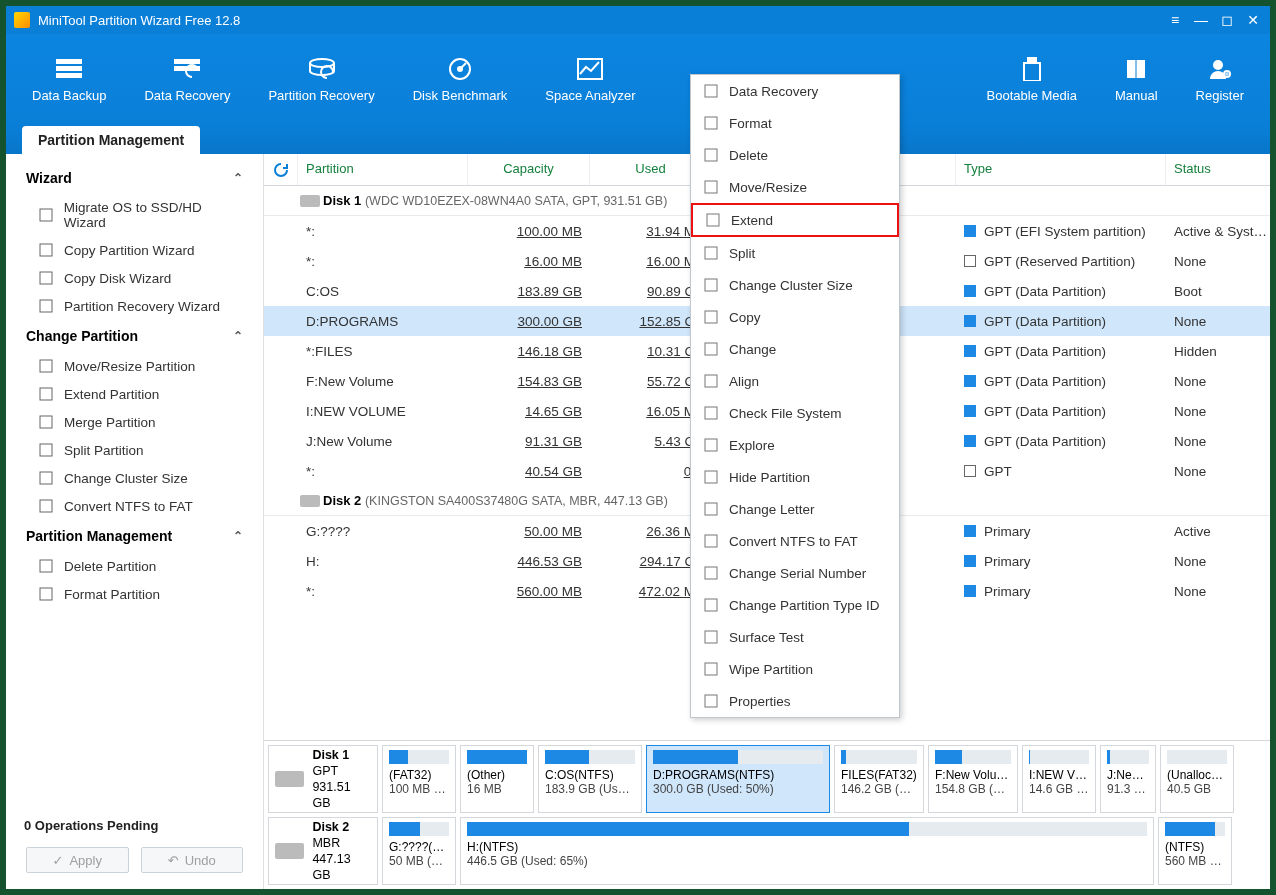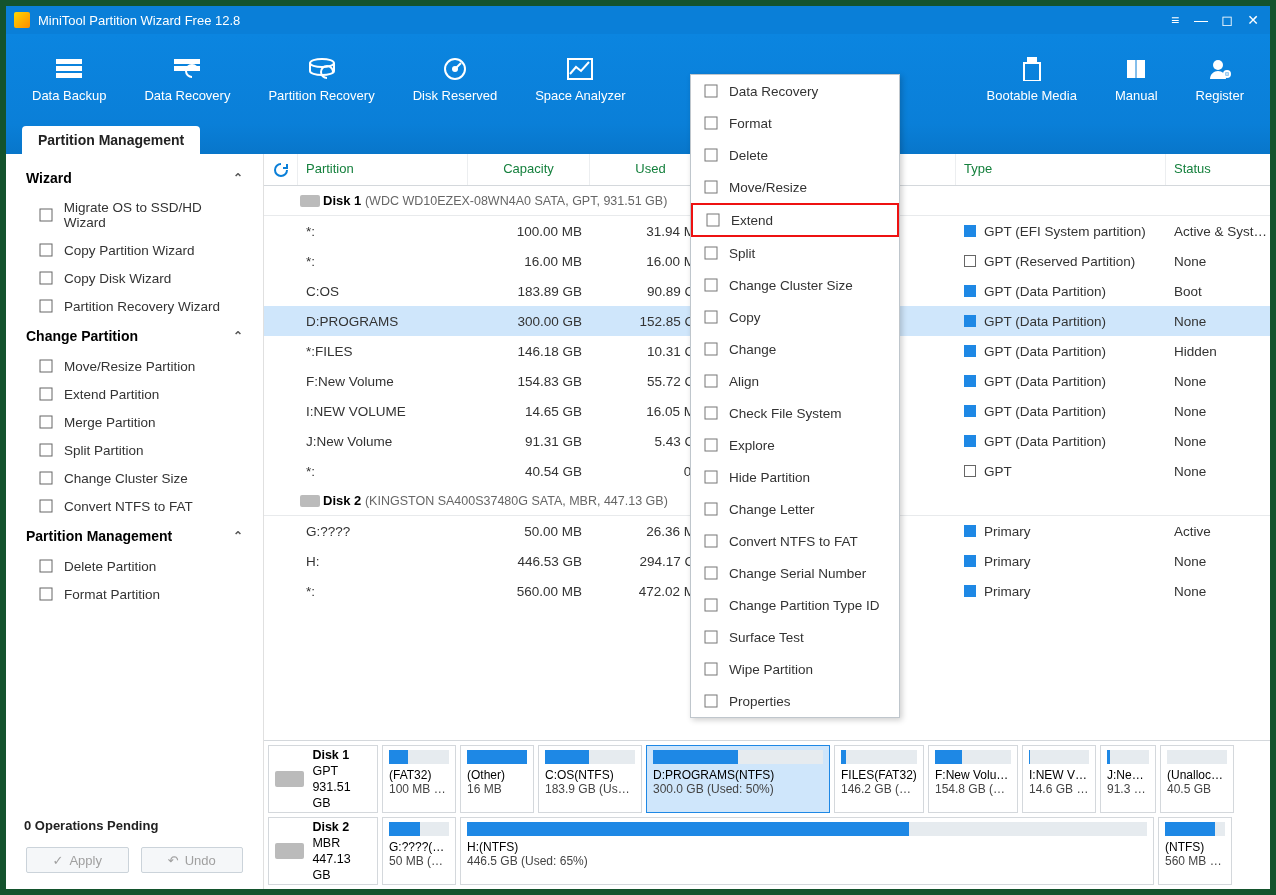--- a/index.html
+++ b/index.html
@@ -38,21 +38,21 @@
 .grid-hdr > div { padding: 7px 8px; border-right: 1px solid #eceef0; font-size: 13px; color: #15803d; }
 .grid-hdr .refresh { display:flex; align-items:center; justify-content:center; color:#0a7fd8; cursor:pointer; }
 
 .disk-row { display: flex; align-items: center; gap: 3px; padding: 6px 8px 6px 36px; border-bottom: 1px solid #e8eaec; height: 30px; }
 .disk-row .dico { width: 20px; height: 12px; background: #bbb; border-radius: 2px; }
 .disk-row b { font-weight: 700; }
 .disk-meta { color: #666; font-size: 12.5px; }
 
 .prow { display: grid; grid-template-columns: 34px 170px 122px 122px 244px 210px 110px; height: 30px; align-items: center; }
 .prow > div { padding: 0 8px; font-size: 13.5px; color: #333; white-space: nowrap; overflow: hidden; text-overflow: ellipsis; }
-.prow .cap, .prow .used { text-align: right; }
+.prow .cap, .prow .used { text-align: right; text-decoration: underline; }
 .prow.sel { background: #cfe6fb; }
 .typecell { display: flex; align-items: center; gap: 8px; }
 .tsq { width: 12px; height: 12px; border: 1px solid #666; }
 .tsq.blue { background: #1e88e5; border-color: #1e88e5; }
 .tsq.white { background: white; }
 
 
 .diskmaps { border-top: 1px solid #d4d8dc; padding: 4px; display: flex; flex-direction: column; gap: 4px; }
 .dmrow { display: flex; gap: 4px; height: 68px; }
 .dmhead { width: 110px; border: 1px solid #d4d8dc; display: flex; align-items:center; gap:8px; padding: 6px; }
@@ -126,21 +126,21 @@
       <span class="lbl">Partition Recovery</span>
     </div>
     <div class="tbbtn">
       <span class="ico">
           <svg width="26" height="22" viewBox="0 0 26 22">
             <circle cx="13" cy="11" r="10" fill="none" stroke="white" stroke-width="2"></circle>
             <circle cx="13" cy="11" r="3" fill="white"></circle>
             <line x1="13" y1="11" x2="19" y2="5" stroke="white" stroke-width="2"></line>
           </svg>
         </span>
-      <span class="lbl">Disk Reserved</span>
+      <span class="lbl">Disk Benchmark</span>
     </div>
     <div class="tbbtn">
       <span class="ico">
           <svg width="26" height="22" viewBox="0 0 26 22">
             <rect x="1" y="1" width="24" height="20" fill="none" stroke="white" stroke-width="2"></rect>
             <polyline points="3,16 9,9 14,13 22,4" fill="none" stroke="white" stroke-width="2"></polyline>
           </svg>
         </span>
       <span class="lbl">Space Analyzer</span>
     </div>

